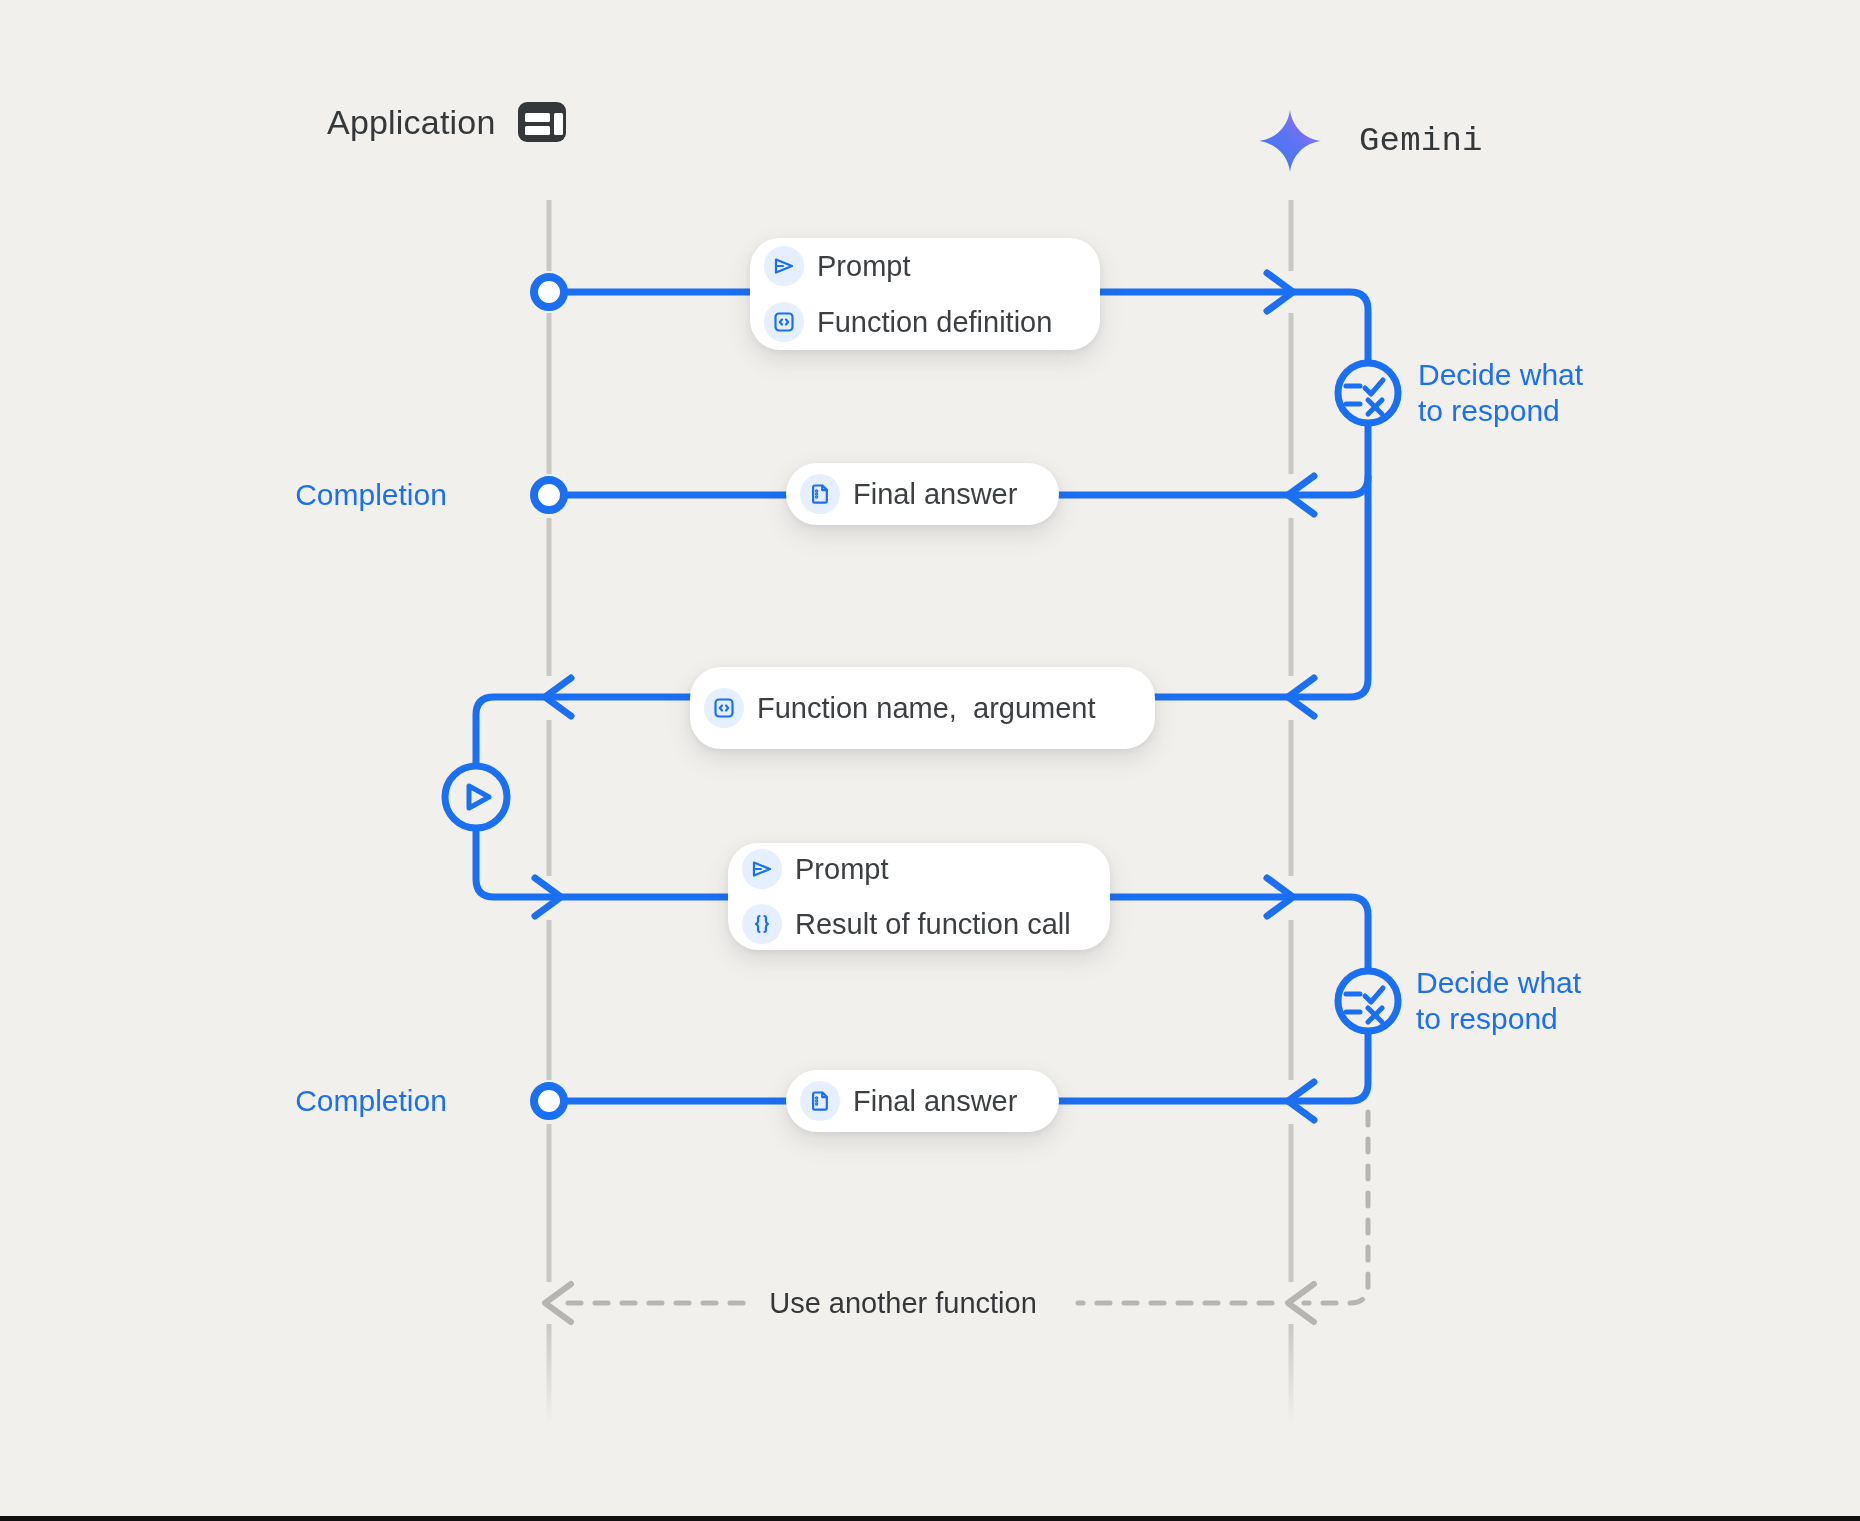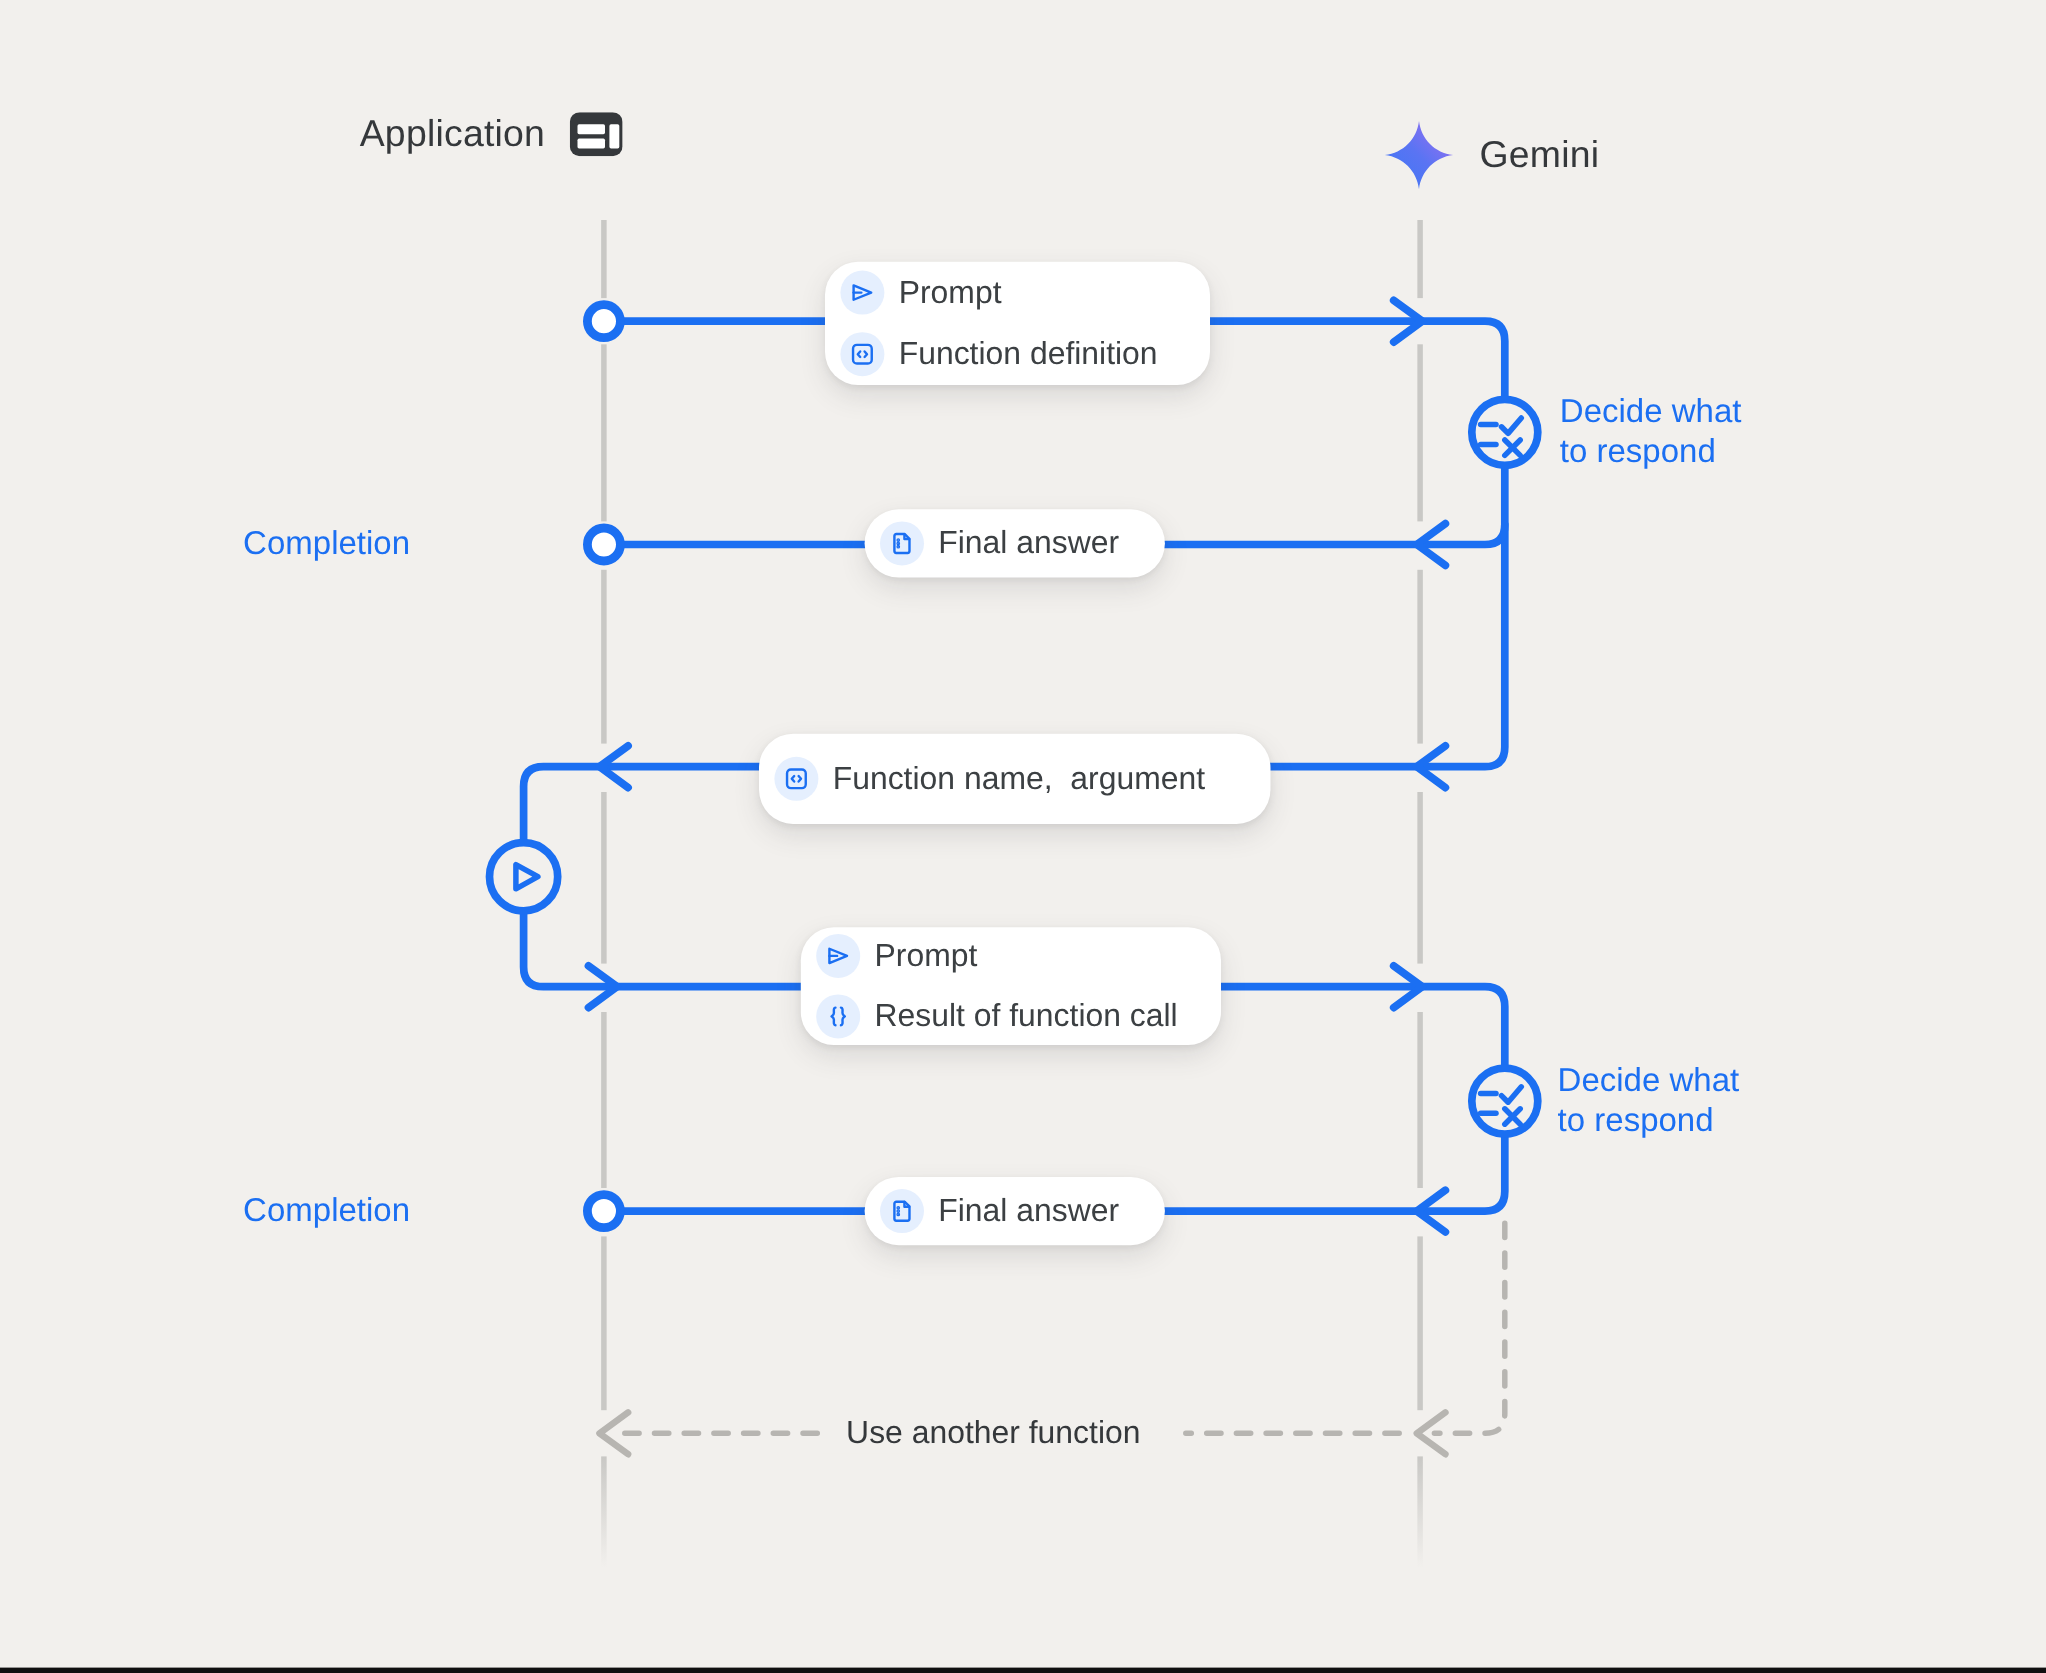--- a/index.html
+++ b/index.html
@@ -28,21 +28,21 @@
     width:40px;height:40px;border-radius:50%;background:#e5effe;
     display:flex;align-items:center;justify-content:center;flex:0 0 auto;
   }
   .msg-label{font-size:29px;color:#3c4043;white-space:pre;}
 
   
   .blue-note{
     position:absolute;color:#1b6ff2;font-size:30px;line-height:36px;
     white-space:pre-line;font-weight:400;
   }
-  .blue-note.right-align{text-align:left;}
+  .blue-note.right-align{text-align:center;}
 
   .dark-note{
     position:absolute;color:#35383b;font-size:29px;font-weight:500;
     white-space:nowrap;text-align:center;background:#f2f0ed;padding:0 10px;
   }
 
   .bottom-bar{position:absolute;left:0;bottom:0;width:100%;height:5px;background:#101010;}
 </style>
 </head>
 <body>
@@ -156,21 +156,21 @@
         <defs>
           <linearGradient id="gemGrad" x1="0" y1="1" x2="1" y2="0">
             <stop offset="0" stop-color="#3b78f5"></stop>
             <stop offset="0.5" stop-color="#5a74f3"></stop>
             <stop offset="1" stop-color="#a56ef0"></stop>
           </linearGradient>
         </defs>
         <path d="M31 0 C33 16.5 45.5 29 62 31 C45.5 33 33 45.5 31 62 C29 45.5 16.5 33 0 31 C16.5 29 29 16.5 31 0 Z" fill="url(#gemGrad)"></path>
       </svg>
     </span>
-    <span class="actor-label" style="margin-left:2px;">Gemini</span>
+    <span class="actor-label" style="margin-left:16px;font-family:Liberation Mono, monospace;">Gemini</span>
   </div>
 
   <div class="msg-box" style="left:750px;top:238px;width:350px;height:112px;border-radius:30px;gap:16px;">
     <div class="msg-row">
       <span class="icon-chip">
         <svg width="24" height="24" viewBox="0 0 24 24" fill="none" stroke="#1b6ff2" stroke-width="2.2" stroke-linejoin="round" stroke-linecap="round">
           <path d="M4 5.5 L20 12 L4 18.5 Z"></path>
             <path d="M4 12 H11"></path>
         </svg>
       </span>

